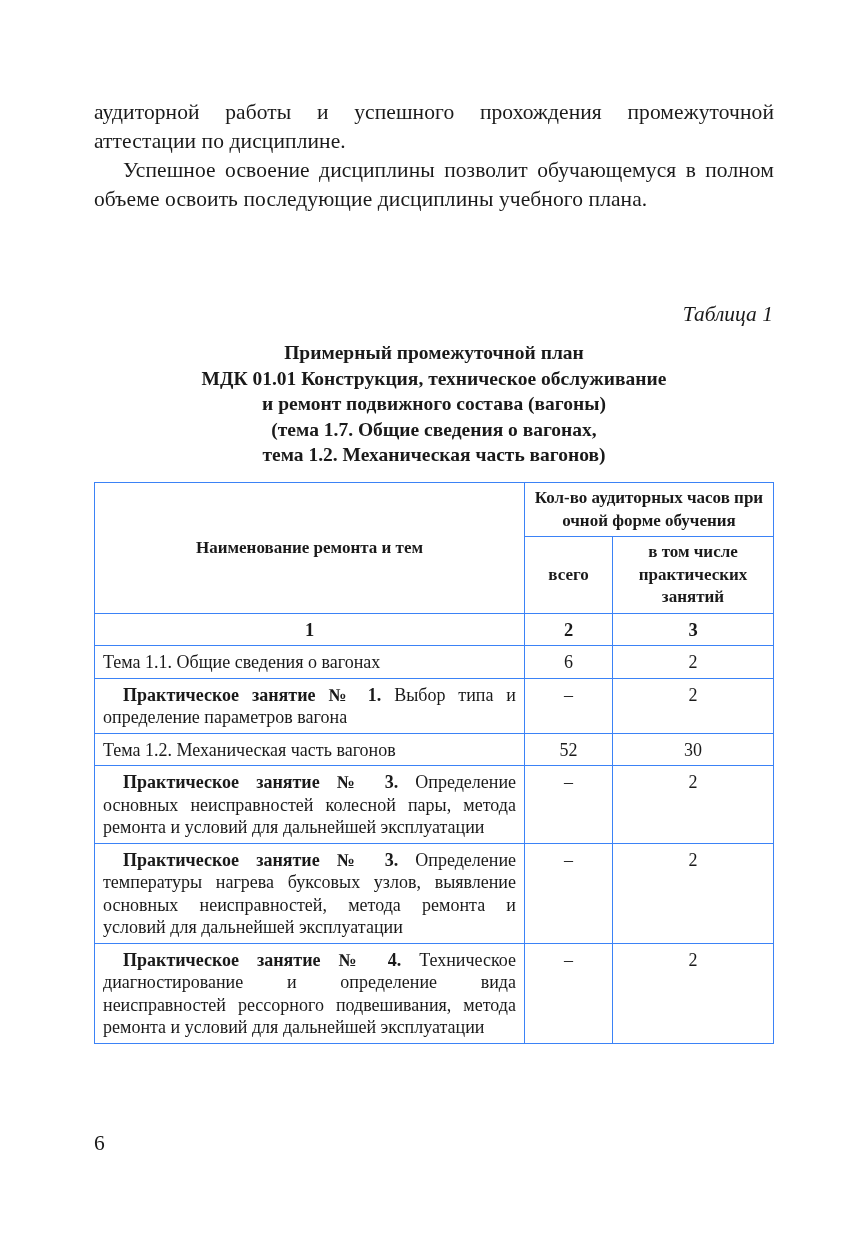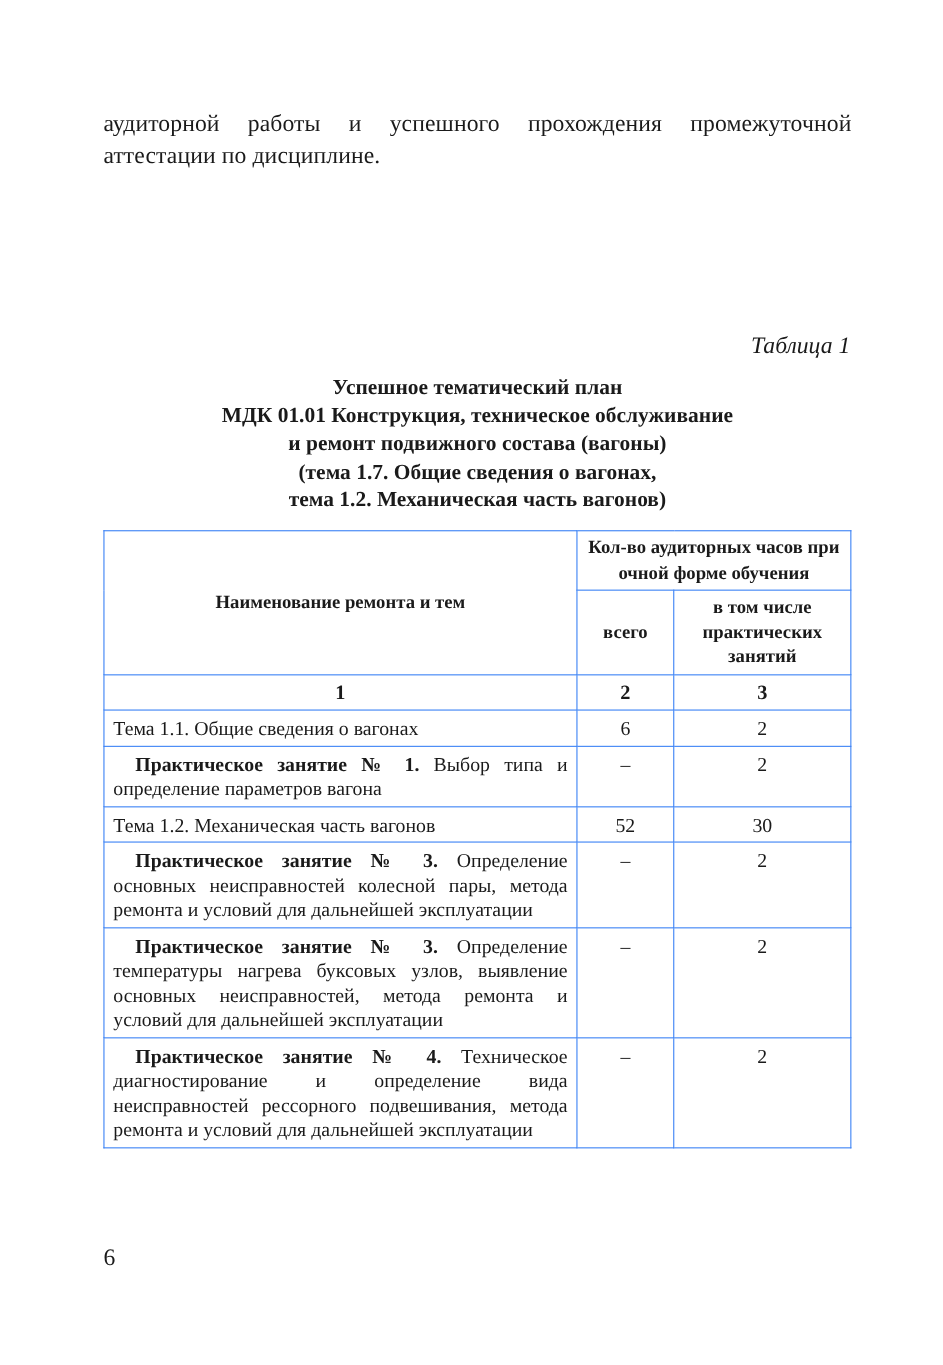--- a/index.html
+++ b/index.html
@@ -41,26 +41,27 @@
   .b { font-weight: bold; margin-left: 20px; }
   .page-num {
     position: absolute; top: 1131px; left: 94px; font-size: 21.5px;
   }
 </style>
 </head>
 <body>
 
 <div class="body-text" id="p1">
   <p class="para">аудиторной работы и успешного прохождения промежуточной аттестации по дисциплине.</p>
+  <p class="para indent">Успешное освоение дисциплины позволит обучающемуся в полном объеме освоить последующие дисциплины учебного плана.</p>
 </div>
 
 <div class="table-label">Таблица 1</div>
 
 <div class="table-title">
-  <div>Успешное тематический план</div>
+  <div>Примерный промежуточной план</div>
   <div>МДК 01.01 Конструкция, техническое обслуживание</div>
   <div>и ремонт подвижного состава (вагоны)</div>
   <div>(тема 1.7. Общие сведения о вагонах,</div>
   <div>тема 1.2. Механическая часть вагонов)</div>
 </div>
 
 <table class="plan">
   <tbody>
       <tr>
     <th class="c1" rowspan="2">Наименование ремонта и тем</th>

